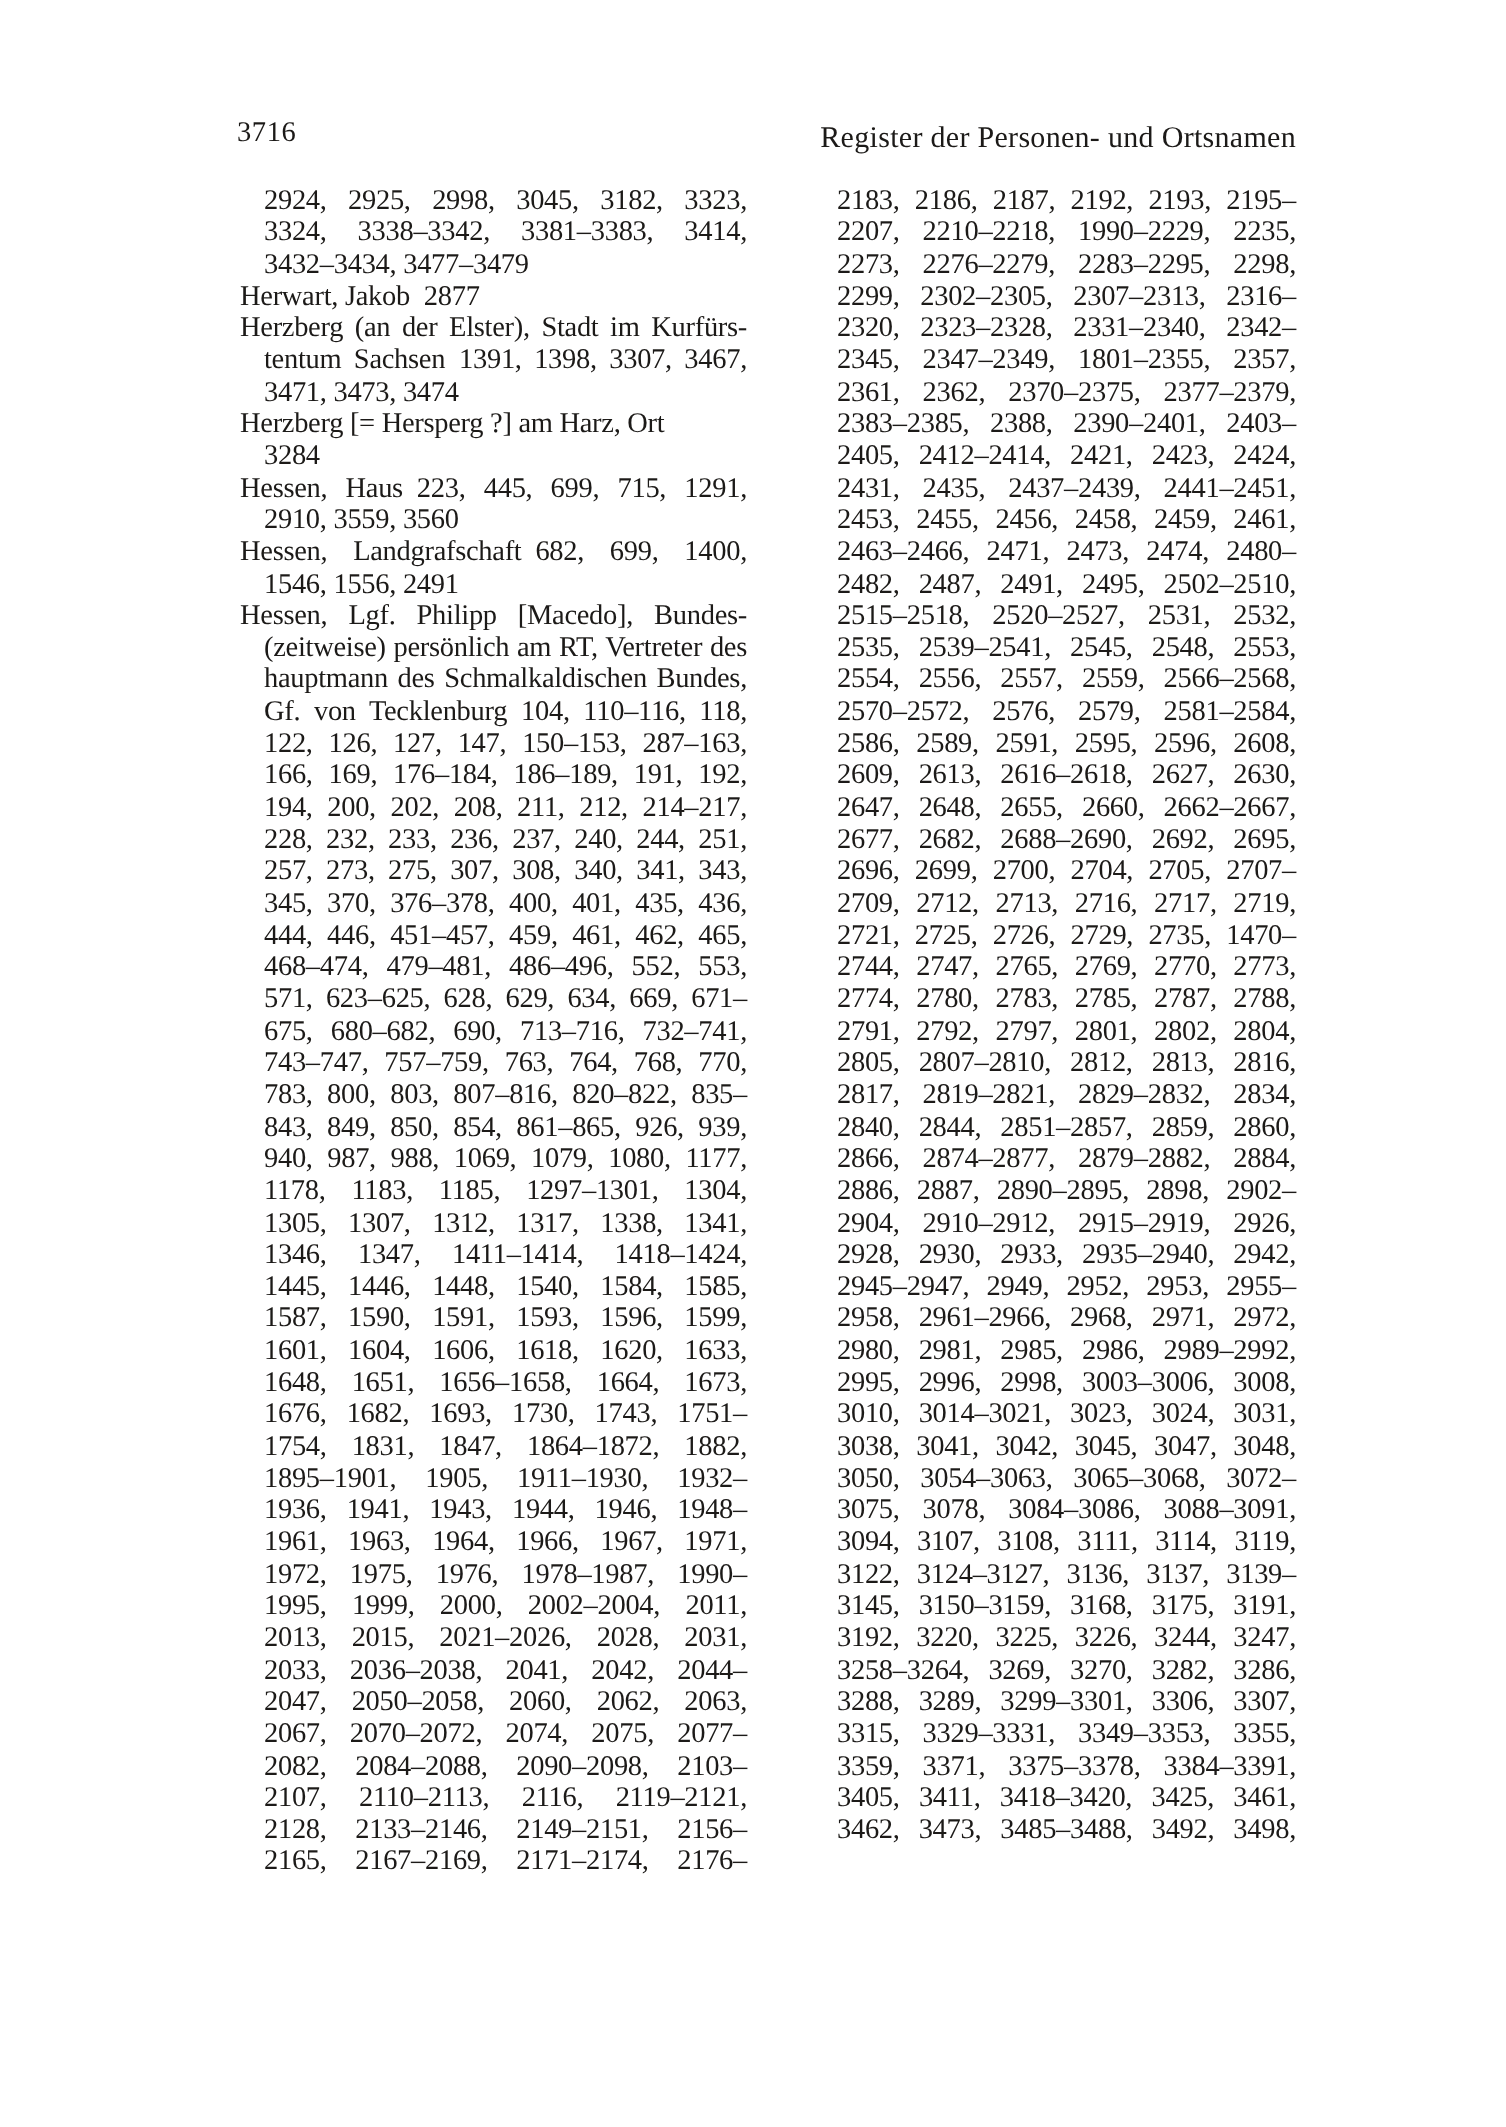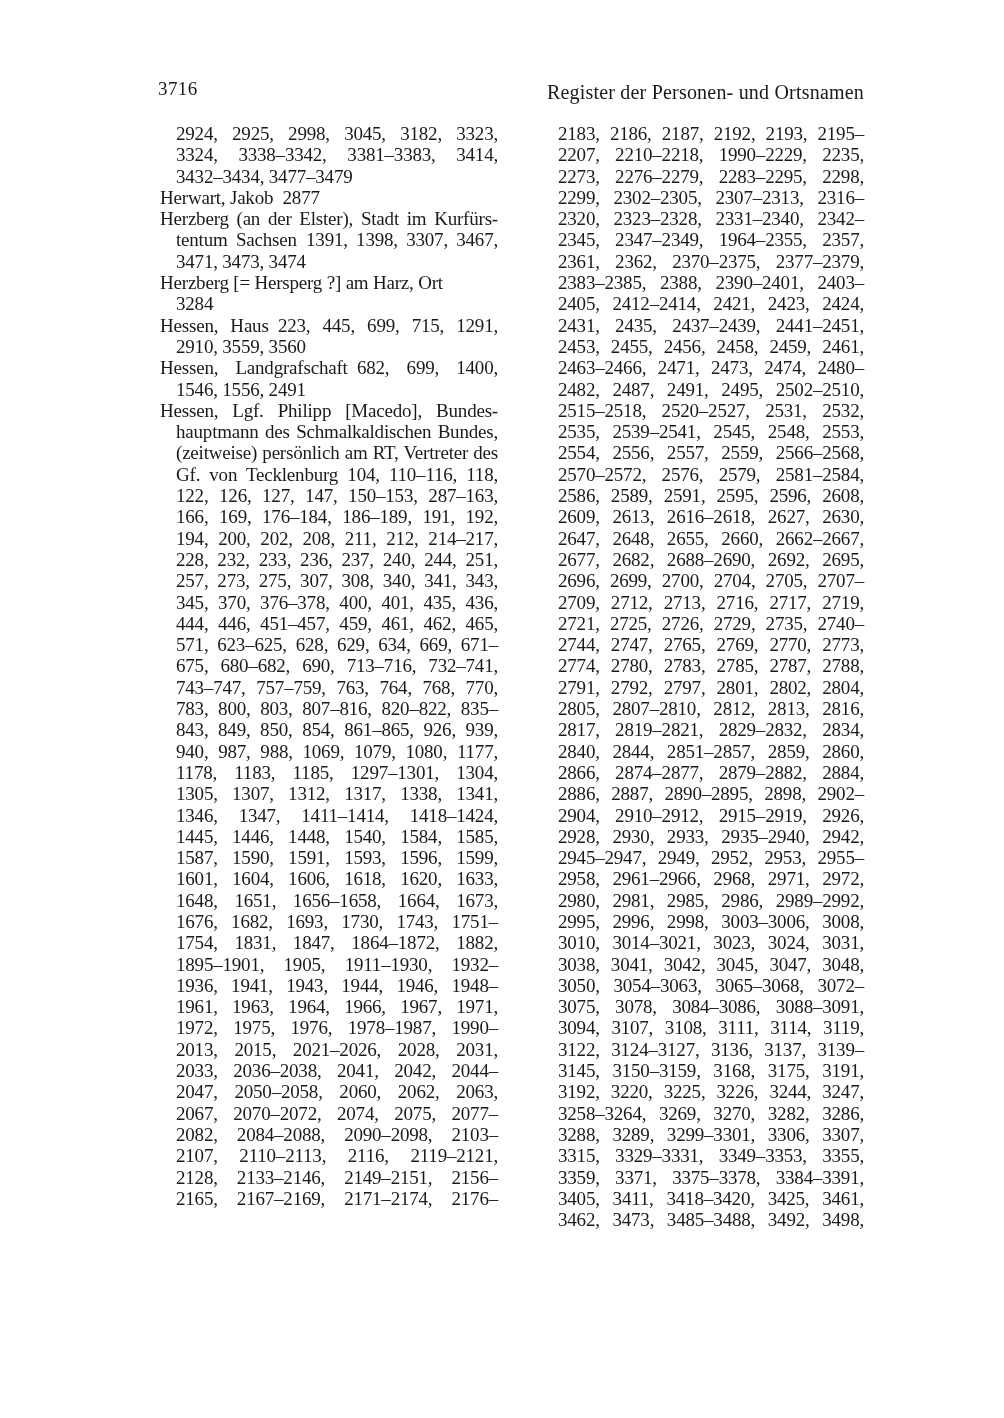--- a/index.html
+++ b/index.html
@@ -74,86 +74,88 @@
     <div class="entry">
       <div class="line justify">Hessen, Haus 223, 445, 699, 715, 1291,</div>
       <div class="line indent">2910, 3559, 3560</div>
     </div>
     <div class="entry">
       <div class="line justify">Hessen, Landgrafschaft 682, 699, 1400,</div>
       <div class="line indent">1546, 1556, 2491</div>
     </div>
     <div class="entry">
       <div class="line justify">Hessen, Lgf. Philipp [Macedo], Bundes-</div>
+      <div class="line indent justify">(zeitweise) persönlich am RT, Vertreter des</div>
       <div class="line indent justify">hauptmann des Schmalkaldischen Bundes,</div>
-      <div class="line indent justify">(zeitweise) persönlich am RT, Vertreter des</div>
       <div class="line indent justify">Gf. von Tecklenburg 104, 110–116, 118,</div>
       <div class="line indent justify">122, 126, 127, 147, 150–153, 287–163,</div>
       <div class="line indent justify">166, 169, 176–184, 186–189, 191, 192,</div>
       <div class="line indent justify">194, 200, 202, 208, 211, 212, 214–217,</div>
       <div class="line indent justify">228, 232, 233, 236, 237, 240, 244, 251,</div>
       <div class="line indent justify">257, 273, 275, 307, 308, 340, 341, 343,</div>
       <div class="line indent justify">345, 370, 376–378, 400, 401, 435, 436,</div>
       <div class="line indent justify">444, 446, 451–457, 459, 461, 462, 465,</div>
+      <div class="line indent justify">468–474, 479–481, 486–496, 552, 553,</div>
       <div class="line indent justify">571, 623–625, 628, 629, 634, 669, 671–</div>
       <div class="line indent justify">675, 680–682, 690, 713–716, 732–741,</div>
       <div class="line indent justify">743–747, 757–759, 763, 764, 768, 770,</div>
       <div class="line indent justify">783, 800, 803, 807–816, 820–822, 835–</div>
       <div class="line indent justify">843, 849, 850, 854, 861–865, 926, 939,</div>
       <div class="line indent justify">940, 987, 988, 1069, 1079, 1080, 1177,</div>
       <div class="line indent justify">1178, 1183, 1185, 1297–1301, 1304,</div>
       <div class="line indent justify">1305, 1307, 1312, 1317, 1338, 1341,</div>
       <div class="line indent justify">1346, 1347, 1411–1414, 1418–1424,</div>
       <div class="line indent justify">1445, 1446, 1448, 1540, 1584, 1585,</div>
       <div class="line indent justify">1587, 1590, 1591, 1593, 1596, 1599,</div>
       <div class="line indent justify">1601, 1604, 1606, 1618, 1620, 1633,</div>
       <div class="line indent justify">1648, 1651, 1656–1658, 1664, 1673,</div>
       <div class="line indent justify">1676, 1682, 1693, 1730, 1743, 1751–</div>
       <div class="line indent justify">1754, 1831, 1847, 1864–1872, 1882,</div>
       <div class="line indent justify">1895–1901, 1905, 1911–1930, 1932–</div>
       <div class="line indent justify">1936, 1941, 1943, 1944, 1946, 1948–</div>
       <div class="line indent justify">1961, 1963, 1964, 1966, 1967, 1971,</div>
       <div class="line indent justify">1972, 1975, 1976, 1978–1987, 1990–</div>
+      <div class="line indent justify">1995, 1999, 2000, 2002–2004, 2011,</div>
       <div class="line indent justify">2013, 2015, 2021–2026, 2028, 2031,</div>
       <div class="line indent justify">2033, 2036–2038, 2041, 2042, 2044–</div>
       <div class="line indent justify">2047, 2050–2058, 2060, 2062, 2063,</div>
       <div class="line indent justify">2067, 2070–2072, 2074, 2075, 2077–</div>
       <div class="line indent justify">2082, 2084–2088, 2090–2098, 2103–</div>
       <div class="line indent justify">2107, 2110–2113, 2116, 2119–2121,</div>
       <div class="line indent justify">2128, 2133–2146, 2149–2151, 2156–</div>
       <div class="line indent justify">2165, 2167–2169, 2171–2174, 2176–</div>
     </div>
   </div>
 
 <div class="col col-right">
     <div class="entry">
       <div class="line justify">2183, 2186, 2187, 2192, 2193, 2195–</div>
       <div class="line justify">2207, 2210–2218, 1990–2229, 2235,</div>
       <div class="line justify">2273, 2276–2279, 2283–2295, 2298,</div>
       <div class="line justify">2299, 2302–2305, 2307–2313, 2316–</div>
       <div class="line justify">2320, 2323–2328, 2331–2340, 2342–</div>
-      <div class="line justify">2345, 2347–2349, 1964–2355, 2357,</div>
+      <div class="line justify">2345, 2347–2349, 1801–2355, 2357,</div>
       <div class="line justify">2361, 2362, 2370–2375, 2377–2379,</div>
       <div class="line justify">2383–2385, 2388, 2390–2401, 2403–</div>
       <div class="line justify">2405, 2412–2414, 2421, 2423, 2424,</div>
       <div class="line justify">2431, 2435, 2437–2439, 2441–2451,</div>
       <div class="line justify">2453, 2455, 2456, 2458, 2459, 2461,</div>
       <div class="line justify">2463–2466, 2471, 2473, 2474, 2480–</div>
       <div class="line justify">2482, 2487, 2491, 2495, 2502–2510,</div>
       <div class="line justify">2515–2518, 2520–2527, 2531, 2532,</div>
       <div class="line justify">2535, 2539–2541, 2545, 2548, 2553,</div>
       <div class="line justify">2554, 2556, 2557, 2559, 2566–2568,</div>
       <div class="line justify">2570–2572, 2576, 2579, 2581–2584,</div>
       <div class="line justify">2586, 2589, 2591, 2595, 2596, 2608,</div>
       <div class="line justify">2609, 2613, 2616–2618, 2627, 2630,</div>
       <div class="line justify">2647, 2648, 2655, 2660, 2662–2667,</div>
       <div class="line justify">2677, 2682, 2688–2690, 2692, 2695,</div>
       <div class="line justify">2696, 2699, 2700, 2704, 2705, 2707–</div>
       <div class="line justify">2709, 2712, 2713, 2716, 2717, 2719,</div>
-      <div class="line justify">2721, 2725, 2726, 2729, 2735, 2740–</div>
+      <div class="line justify">2721, 2725, 2726, 2729, 2735, 1470–</div>
       <div class="line justify">2744, 2747, 2765, 2769, 2770, 2773,</div>
       <div class="line justify">2774, 2780, 2783, 2785, 2787, 2788,</div>
       <div class="line justify">2791, 2792, 2797, 2801, 2802, 2804,</div>
       <div class="line justify">2805, 2807–2810, 2812, 2813, 2816,</div>
       <div class="line justify">2817, 2819–2821, 2829–2832, 2834,</div>
       <div class="line justify">2840, 2844, 2851–2857, 2859, 2860,</div>
       <div class="line justify">2866, 2874–2877, 2879–2882, 2884,</div>
       <div class="line justify">2886, 2887, 2890–2895, 2898, 2902–</div>
       <div class="line justify">2904, 2910–2912, 2915–2919, 2926,</div>
       <div class="line justify">2928, 2930, 2933, 2935–2940, 2942,</div>

